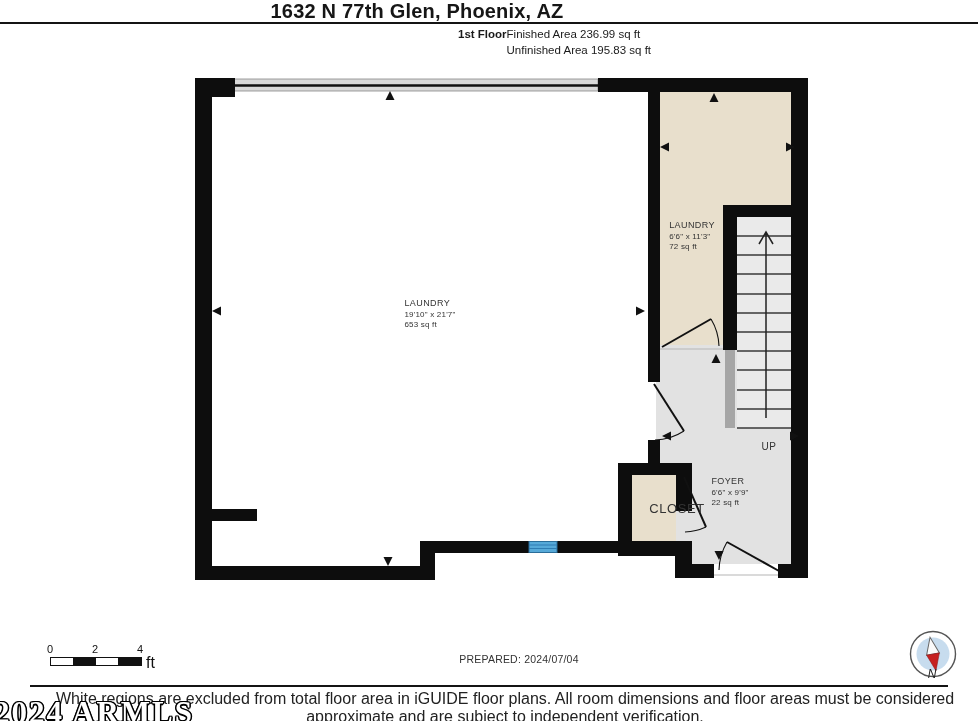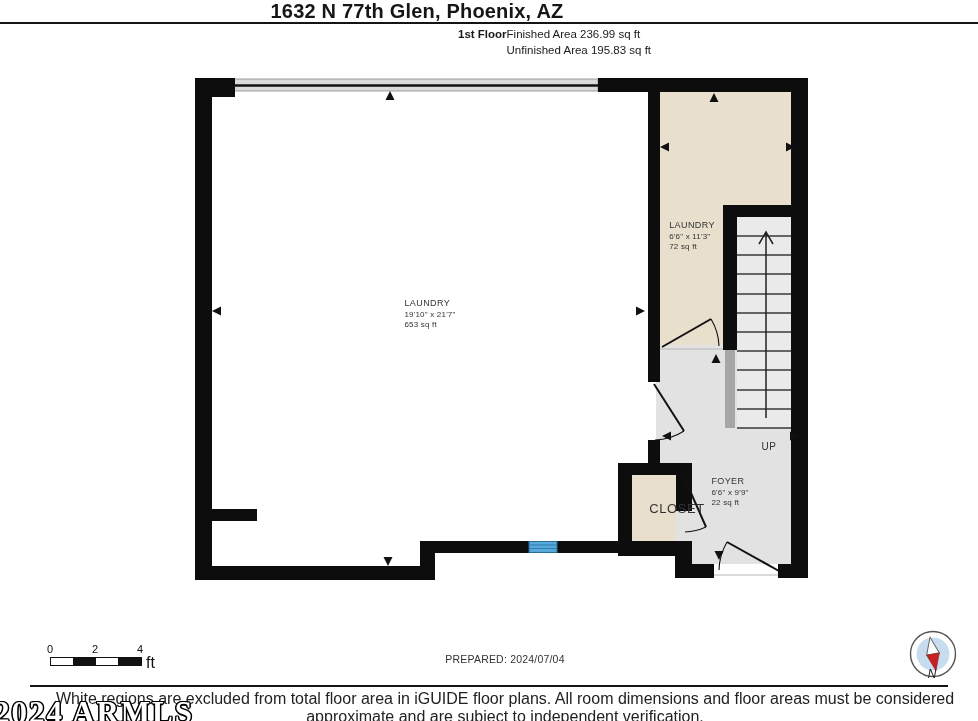--- a/index.html
+++ b/index.html
@@ -15,21 +15,21 @@
   .area-lines div{margin-bottom:4px;white-space:nowrap;}
   .plan-svg{left:0;top:0;}
   .room-label{transform:translateX(-50%);text-align:left;color:#333;line-height:1.3;white-space:nowrap;}
   .room-name{font-size:9px;letter-spacing:0.4px;}
   .room-dims,.room-area{font-size:8px;letter-spacing:0.2px;}
   .small-label{transform:translateX(-50%);font-size:10px;letter-spacing:0.5px;color:#333;}
   .tick{transform:translateX(-50%);font-size:11px;color:#111;}
   .bar{left:50px;top:657px;width:90px;height:7px;border:1px solid #111;
        background:linear-gradient(to right,#fff 0 25%,#111 25% 50%,#fff 50% 75%,#111 75% 100%);}
   .unit{left:146px;top:654px;font-size:16px;color:#111;}
-  .prepared{left:505px;top:653px;transform:translateX(-50%);font-size:10.5px;color:#333;letter-spacing:0.2px;}
+  .prepared{left:519px;top:653px;transform:translateX(-50%);font-size:10.5px;color:#333;letter-spacing:0.2px;}
   .disclaimer{left:16px;top:690px;width:978px;text-align:center;font-size:16px;color:#222;}
   .compass-n{left:932px;top:667px;transform:translateX(-50%);font-size:12px;font-style:italic;color:#222;}
   .watermark{left:-6px;top:695px;font-family:"Liberation Serif", serif;font-weight:bold;font-size:31px;
              letter-spacing:2px;color:#fff;z-index:5;
              text-shadow:-1.5px 0 #000,1.5px 0 #000,0 -1.5px #000,0 1.5px #000,
                          -1px -1px #000,1px 1px #000,-1px 1px #000,1px -1px #000;}
 </style>
 </head>
 <body>
 

